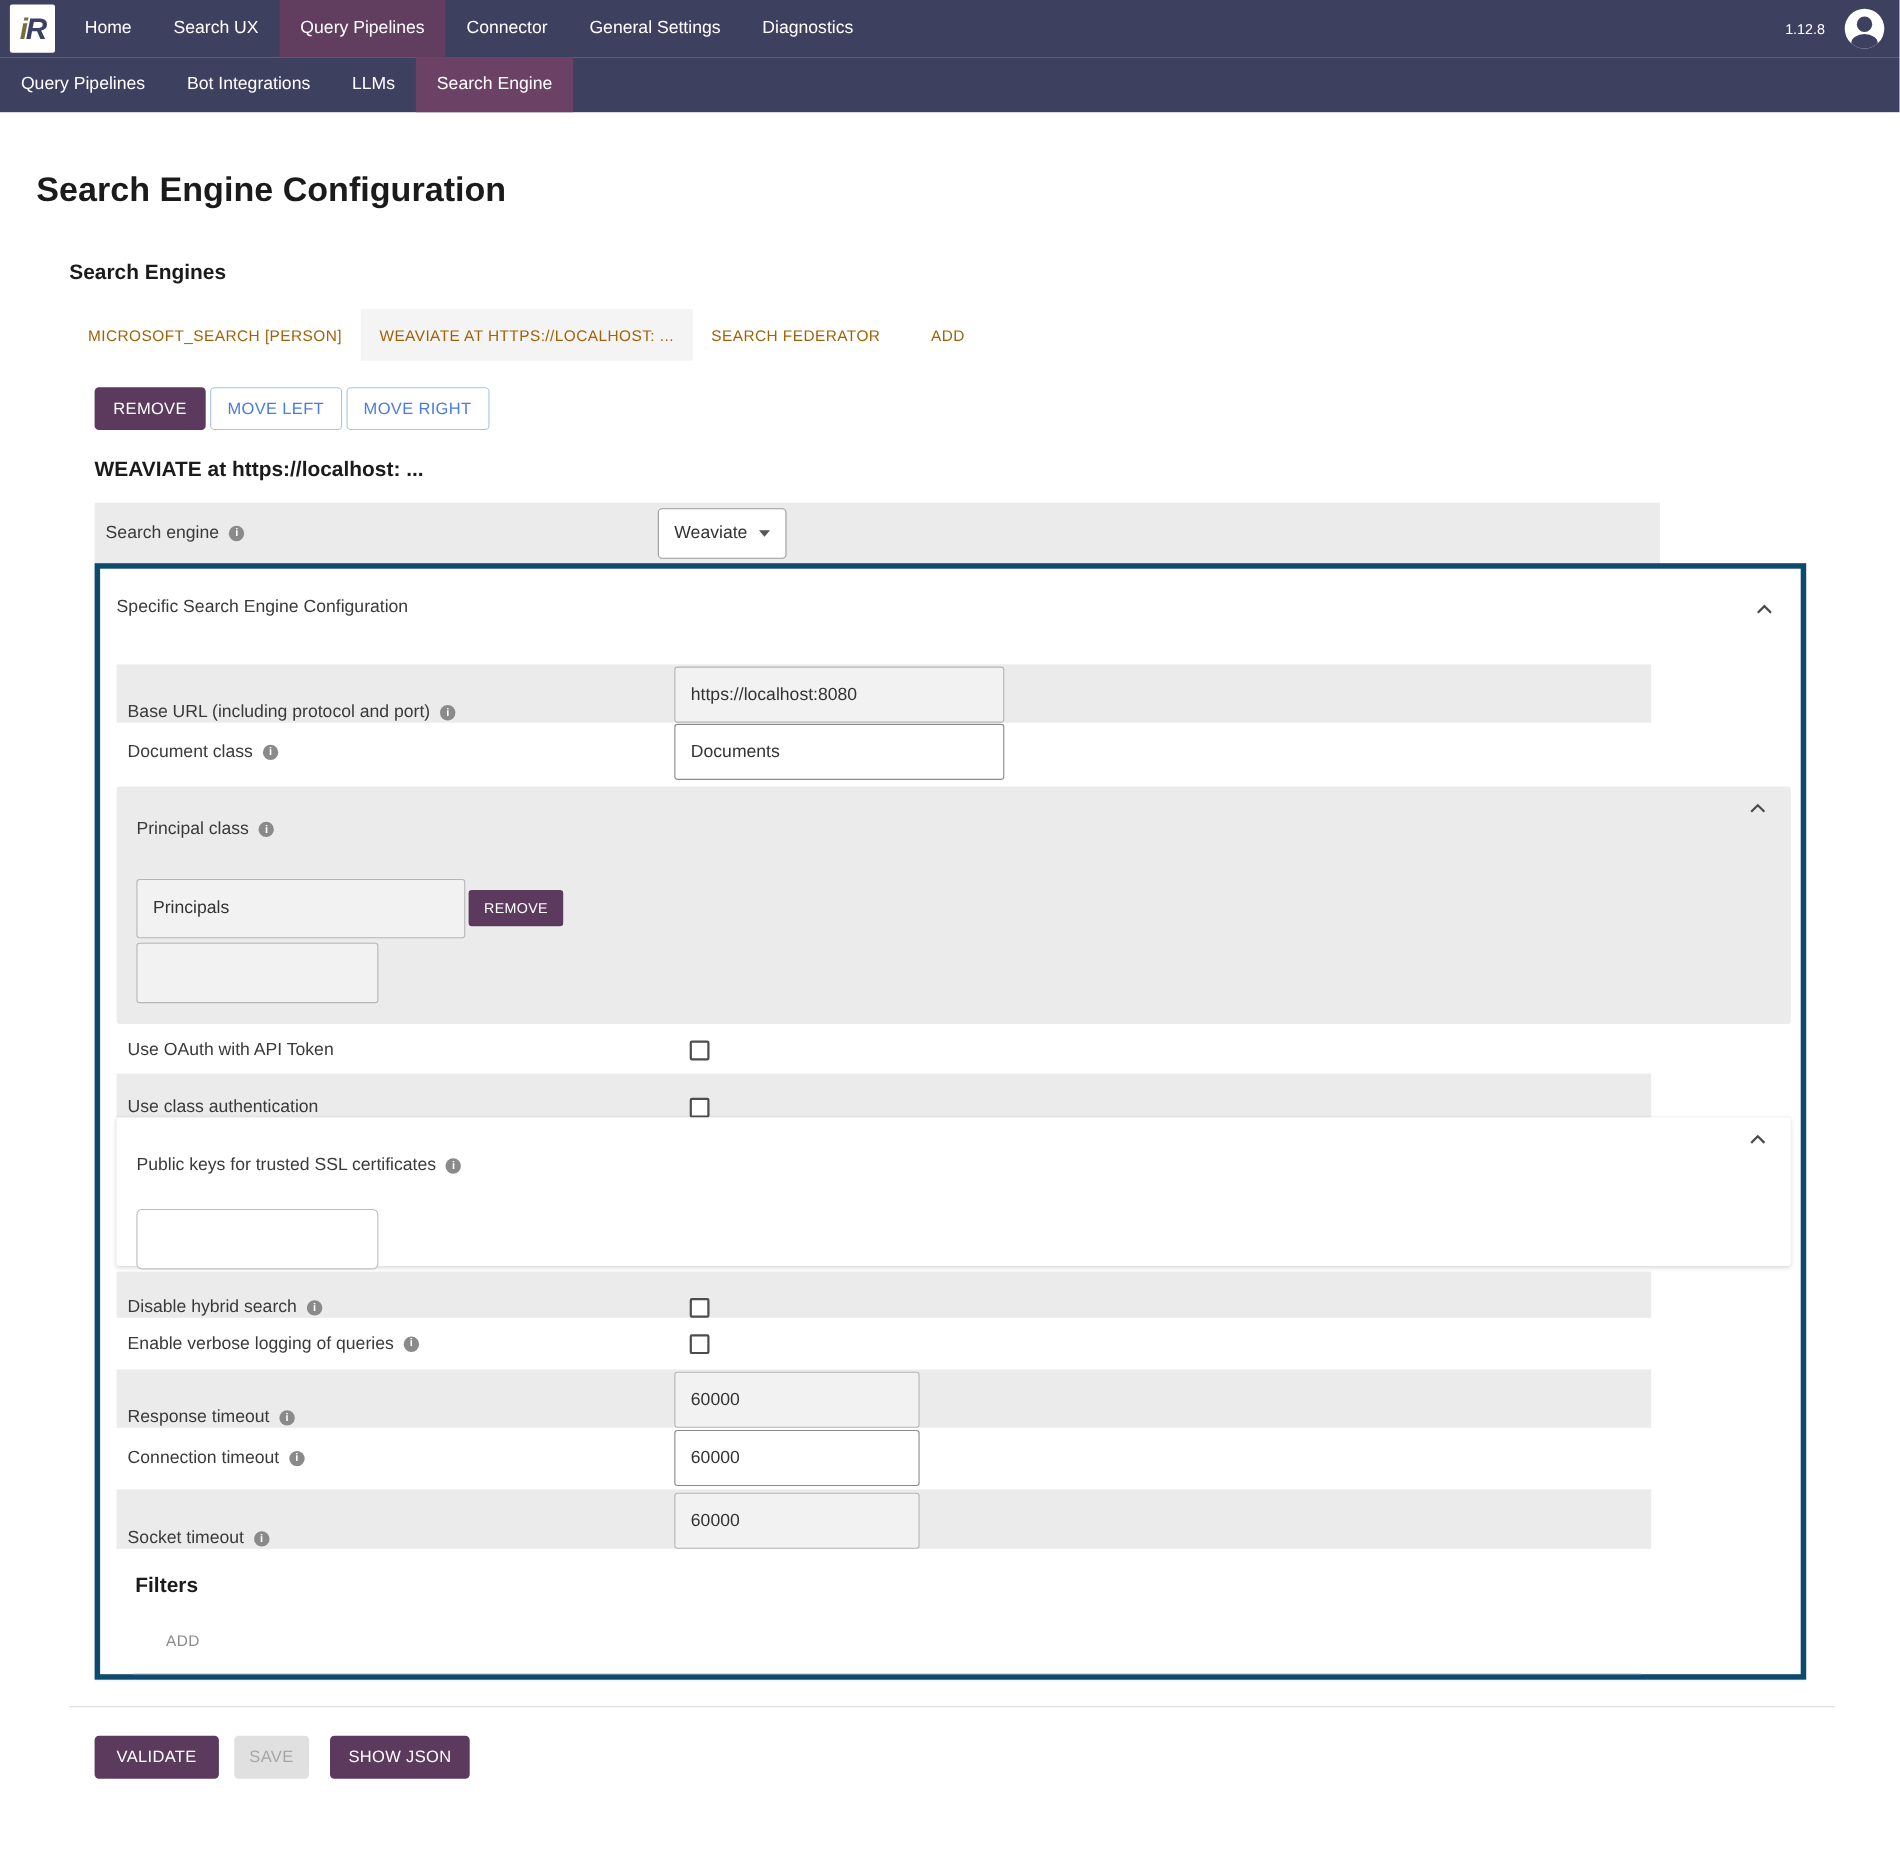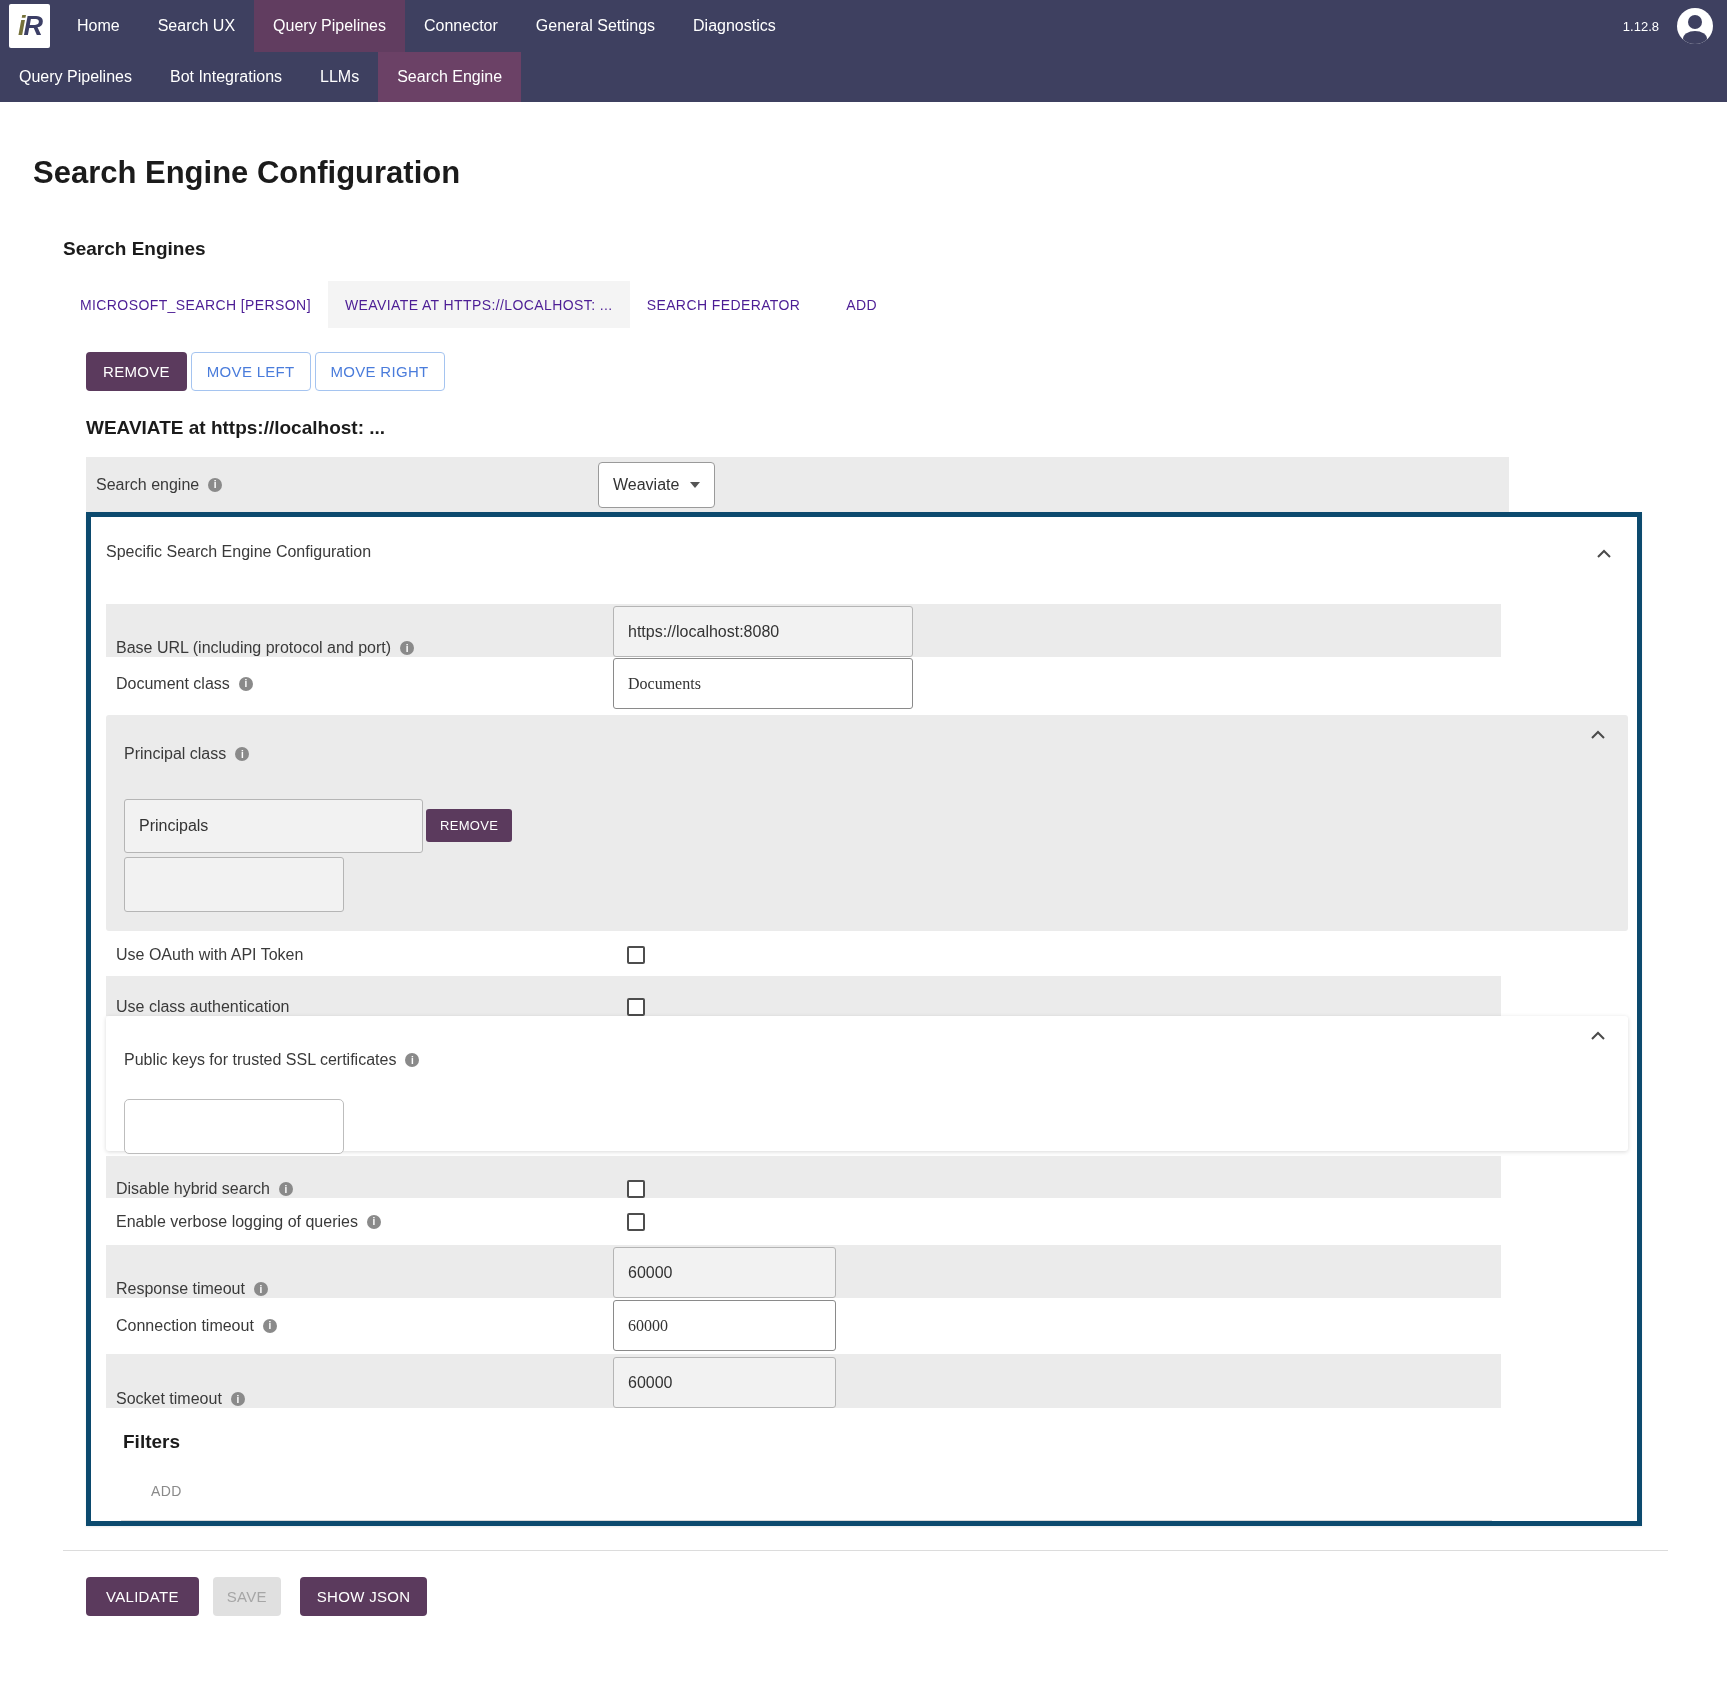--- a/index.html
+++ b/index.html
@@ -26,21 +26,21 @@
   .subnav { height:50px; background:#3e4060; display:flex; align-items:stretch; }
   .subnav .nav-item { font-size:16px; }
   .subnav .nav-item.active { background:#6b4166; }
 
   
   h1.page-title { margin:53px 0 0 33px; font-size:31px; font-weight:bold; color:#1b1b1b; }
   h2.engines-heading { margin:47px 0 0 63px; font-size:19px; font-weight:bold; color:#1b1b1b; }
 
   .tabs { display:flex; margin:21px 0 0 63px; }
   .tab { height:47px; display:flex; align-items:center; padding:0 17px; font-size:14px;
-         letter-spacing:.4px; color:#4c1d95; cursor:pointer; white-space:nowrap; }
+         letter-spacing:.4px; color:#a16207; cursor:pointer; white-space:nowrap; }
   .tab.active { background:#f4f4f4; }
   .tab.add-tab { margin-left:12px; }
 
   .tab-actions { display:flex; margin:24px 0 0 86px; }
   .btn { border:none; border-radius:4px; font-size:15px; letter-spacing:.3px; cursor:pointer;
          font-family:inherit; }
   .btn-purple { background:#5b3a5d; color:#fff; padding:10px 17px; }
   .btn-outline-blue { background:#fff; color:#4a7cdb; border:1px solid #a5c4f0; padding:10px 15px; margin-left:4px; }
 
   h3.engine-heading { margin:26px 0 0 86px; font-size:19px; font-weight:bold; color:#1b1b1b; }
@@ -67,21 +67,21 @@
   .collapse-btn { position:absolute; background:none; border:none; cursor:pointer; padding:2px; }
   .card-head .collapse-btn { right:22px; top:28px; }
 
   .rows { margin-top:43px; padding:0 15px; }
   .row { display:flex; align-items:center; width:1395px; }
   .row .row-label { flex:0 0 507px; padding-left:10px; }
   .row-control { display:flex; align-items:center; }
   .row.gray { background:#ebebeb;align-items:flex-end; }
 
   .txt { font-size:16px; color:#333; padding:0 14px; font-family:inherit; border-radius:3px; }
-  .input-white { background:#fff; border:1px solid #8a8a8a;font-family:Liberation Serif, serif; }
+  .input-white { background:#fff; border:1px solid #8a8a8a; }
   .input-gray  { background:#f2f2f2; border:1px solid #b5b5b5; }
   .w300 { width:300px; height:51px; }
   .w223 { width:223px; height:51px; }
 
   .cb { width:18px; height:18px; border:2px solid #4d4d4d; border-radius:2px; background:#fff;
         margin-left:14px; cursor:pointer; flex:0 0 18px; }
 
   .subpanel { position:relative; width:1522px; border-radius:3px; }
   .subpanel.gray { background:#ebebeb; height:216px; margin-top:5px; padding:30px 0 0 18px; }
   .subpanel.white { background:#fff; height:135px; box-shadow:0 1px 4px rgba(0,0,0,.15);

